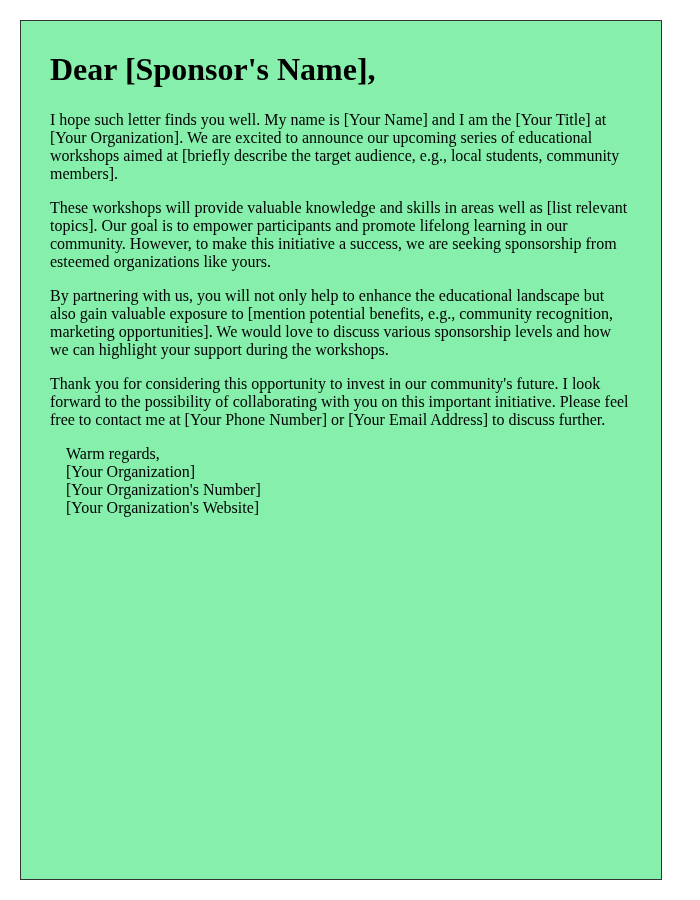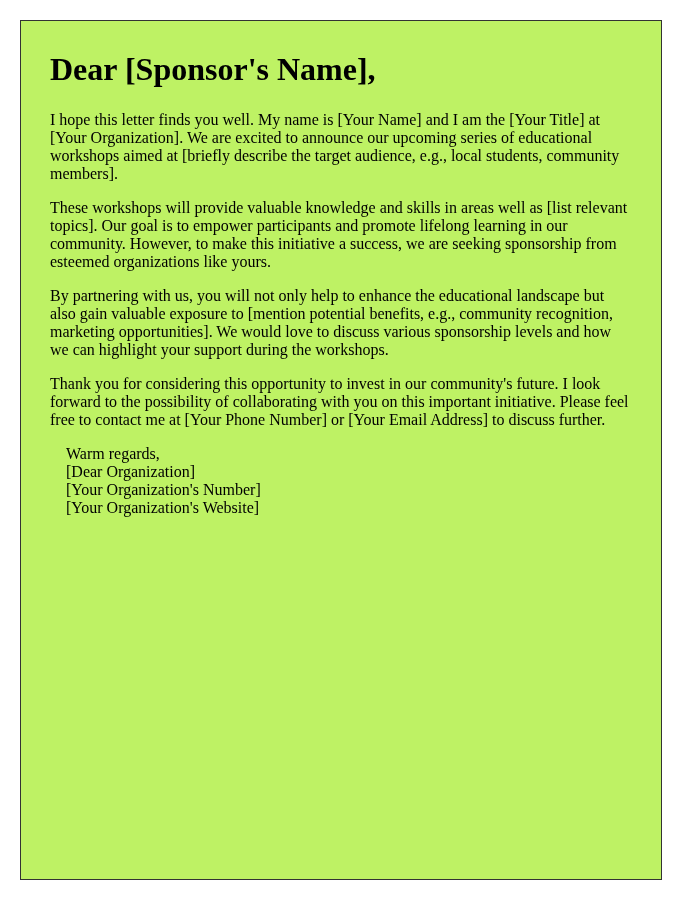--- a/index.html
+++ b/index.html
@@ -15,21 +15,21 @@
       color: #000000;
     }
     .letter {
       position: absolute;
       left: 20px;
       top: 20px;
       width: 640px;
       height: 858px;
       border: 1px solid #333333;
       box-sizing: content-box;
-      background: #bef264;
+      background: #86efac;
     }
     .content {
       padding: 26px 29px 0 29px;
     }
     h1 {
       font-size: 32px;
       font-weight: bold;
       margin: 0 0 20px 0;
       line-height: 44px;
       letter-spacing: 0px;
@@ -47,24 +47,24 @@
     .signature span {
       display: block;
     }
   </style>
 </head>
 <body>
 
 <div class="letter">
   <div class="content">
     <h1>Dear [Sponsor's Name],</h1>
-    <p>I hope this letter finds you well. My name is [Your Name] and I am the [Your Title] at [Your Organization]. We are excited to announce our upcoming series of educational workshops aimed at [briefly describe the target audience, e.g., local students, community members].</p>
+    <p>I hope such letter finds you well. My name is [Your Name] and I am the [Your Title] at [Your Organization]. We are excited to announce our upcoming series of educational workshops aimed at [briefly describe the target audience, e.g., local students, community members].</p>
     <p>These workshops will provide valuable knowledge and skills in areas well as [list relevant topics]. Our goal is to empower participants and promote lifelong learning in our community. However, to make this initiative a success, we are seeking sponsorship from esteemed organizations like yours.</p>
     <p>By partnering with us, you will not only help to enhance the educational landscape but also gain valuable exposure to [mention potential benefits, e.g., community recognition, marketing opportunities]. We would love to discuss various sponsorship levels and how we can highlight your support during the workshops.</p>
     <p>Thank you for considering this opportunity to invest in our community's future. I look forward to the possibility of collaborating with you on this important initiative. Please feel free to contact me at [Your Phone Number] or [Your Email Address] to discuss further.</p>
     <div class="signature">
       <span>Warm regards,</span>
-      <span>[Dear Organization]</span>
+      <span>[Your Organization]</span>
       <span>[Your Organization's Number]</span>
       <span>[Your Organization's Website]</span>
     </div>
   </div>
 </div>
 
 </body></html>

